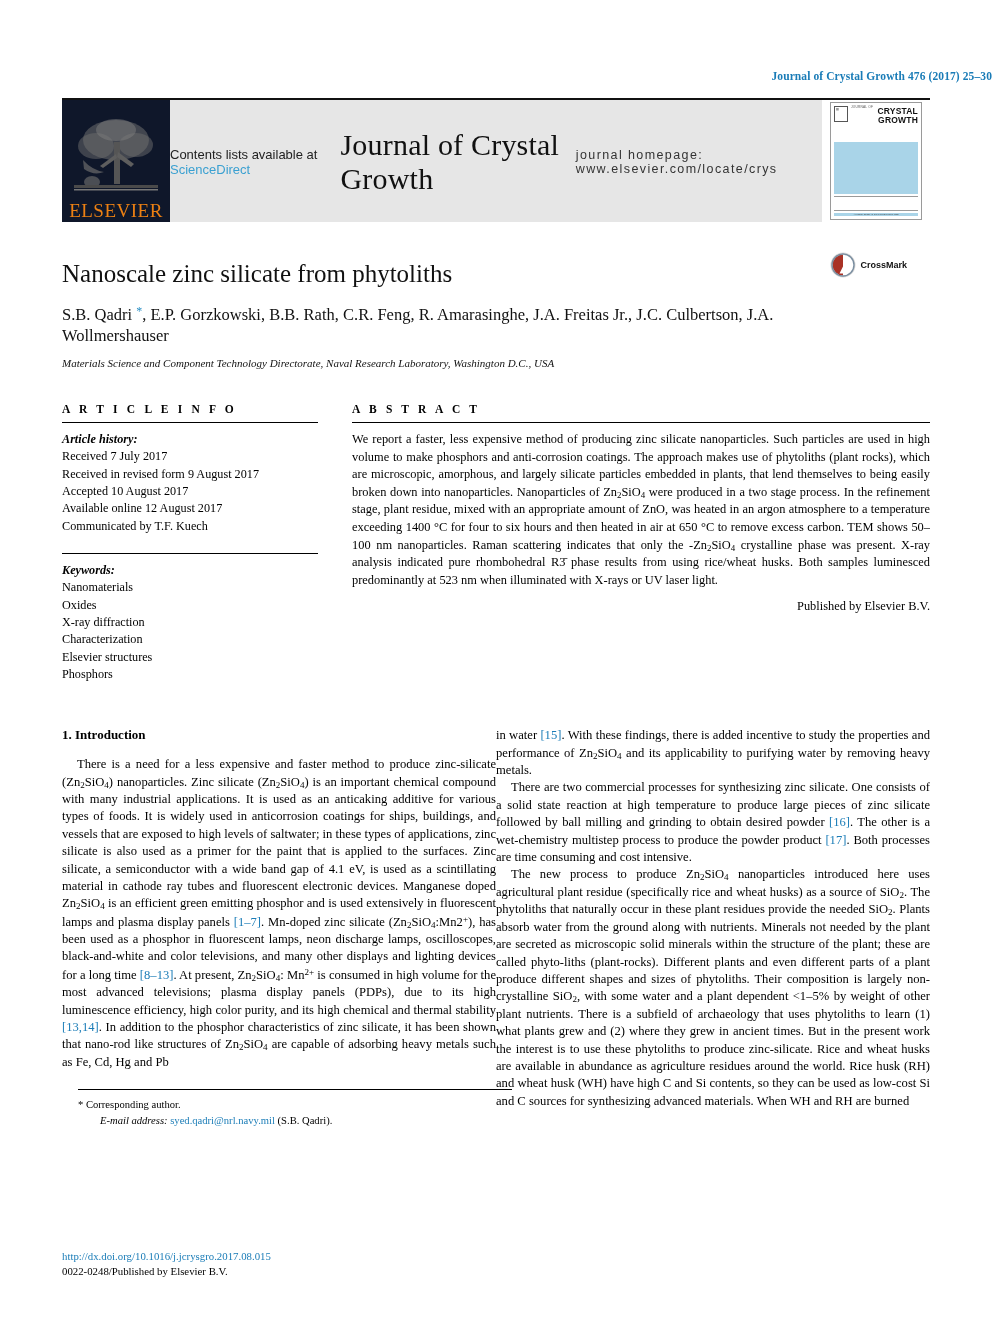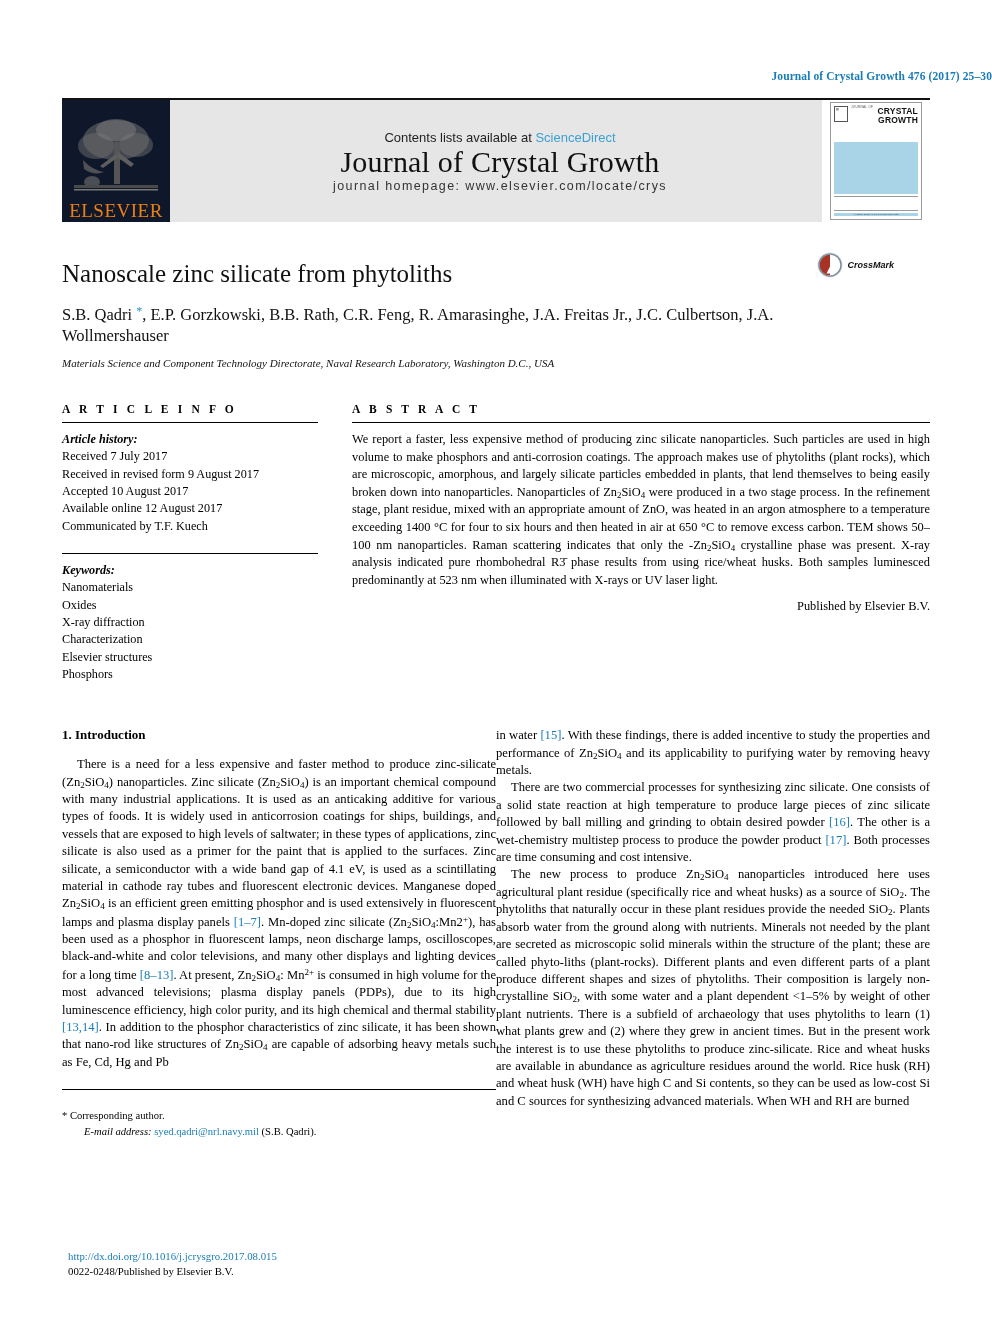--- a/index.html
+++ b/index.html
@@ -57,24 +57,24 @@
     font-size: 19px;
     letter-spacing: 0.5px;
     color: #ec8013;
     line-height: 1;
     margin-top: 1px;
   }
   .banner {
     flex: 1 1 auto;
     background: #e6e6e6;
     display: flex;
-    flex-direction: column;
+    flex-direction: row;
     align-items: center;
-    justify-content: center;
-    padding: 9px 0 8px 8px;
+    justify-content: flex-start;
+    padding: 9px 0 8px 0;
   }
   .contents-line {
     font-family: "Liberation Sans", sans-serif;
     font-size: 13px;
     color: #222;
   }
   .sd-link { color: #3aa0d1; }
   .journal-title-big {
     font-family: "Liberation Serif", serif;
     font-size: 30px;
@@ -157,26 +157,25 @@
   .authors sup.star { color: #2a8fc4; font-size: 12px; }
   .affiliation {
     font-family: "Liberation Serif", serif;
     font-style: italic;
     font-size: 11px;
     color: #111;
     margin: 0;
   }
   .crossmark {
     position: absolute;
-    right: 16px;
+    right: 3px;
     top: -8px;
     display: flex;
     align-items: center;
     gap: 4px;
-    font-style: italic;
   }
   .crossmark-word {
     font-family: "Liberation Sans", sans-serif;
     font-size: 9px;
     font-weight: bold;
     color: #111;
   }
 
   
   .info-abstract {
@@ -231,33 +230,34 @@
     color: #000;
   }
   .para.noindent { text-indent: 0; }
   .ref { color: #1a7cb7; }
 
   
   .footnote {
     margin-top: 18px;
     width: 200px;
     border-top: 1px solid #000;
-    padding-top: 18px;
+    padding-top: 7px;
     font-size: 10.6px;
     line-height: 1.45;
     width: 100%;
+    margin-left: 16px;
   }
   .fn-line { padding-left: 12px; text-indent: -12px; }
   .fn-line2 { padding-left: 22px; }
   .email-link { color: #1a7cb7; }
   .ital { font-style: italic; }
 
   .page-footer {
     position: absolute;
-    left: 68px;
+    left: 62px;
     bottom: 44px;
     font-size: 10.8px;
     line-height: 1.4;
   }
   .doi-link { color: #1a7cb7; }
 
   sub { font-size: 72%; vertical-align: -0.22em; }
   sup { font-size: 72%; vertical-align: 0.42em; }
 </style>
 </head>

